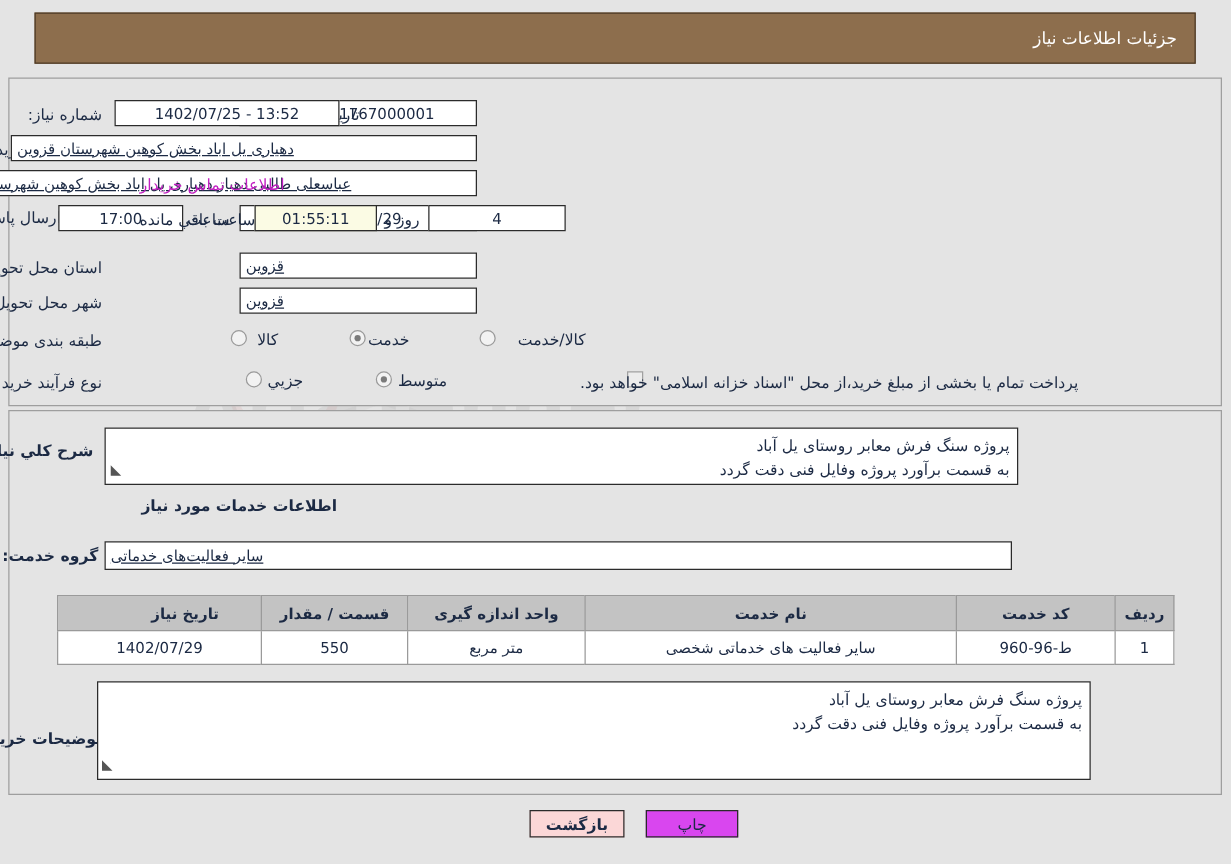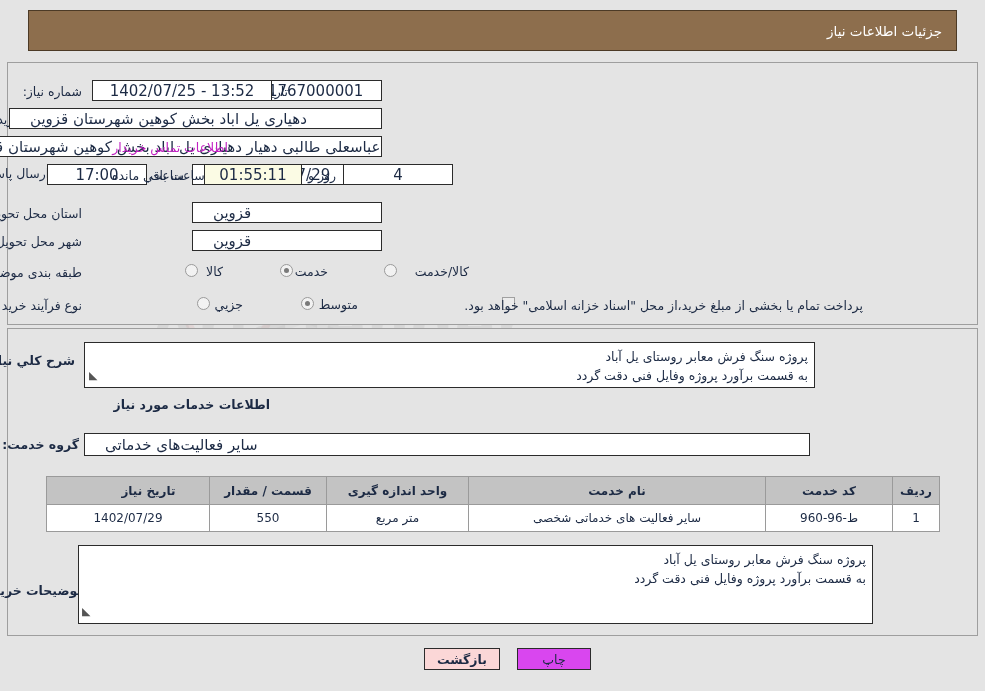--- a/index.html
+++ b/index.html
@@ -64,30 +64,30 @@
     color: #1c2a44;
     white-space: nowrap;
     text-align: right;
     line-height: 16px;
   }
   .fld {
     position: absolute;
     box-sizing: border-box;
     background: #ffffff;
     border: 1px solid #2b2b2b;
-    font-size: 15px;
+    font-size: 12px;
     color: #1c2a44;
     display: flex;
     align-items: center;
-    padding: 0 20px;
+    padding: 0 4px;
     overflow: hidden;
     white-space: nowrap;
   }
   .fld.center { justify-content: center; }
-  .fld.right  { justify-content: flex-end; }
+  .fld.right  { justify-content: flex-end; text-decoration: underline; }
   .fld.yellow { background: #fbfbe4; }
 
   .link {
     position: absolute;
     font-size: 12.5px;
     color: #c21fc2;
     white-space: nowrap;
     cursor: pointer;
   }
   .plain {

